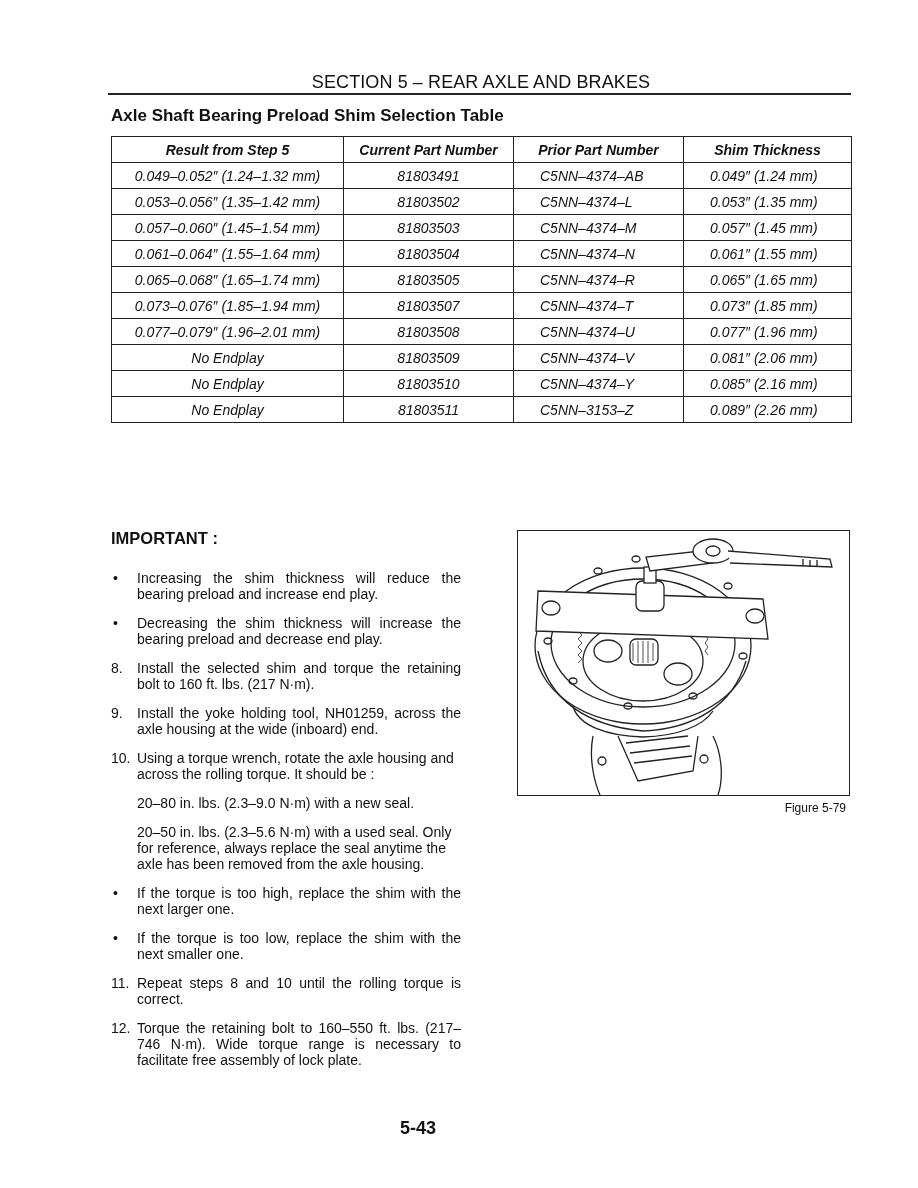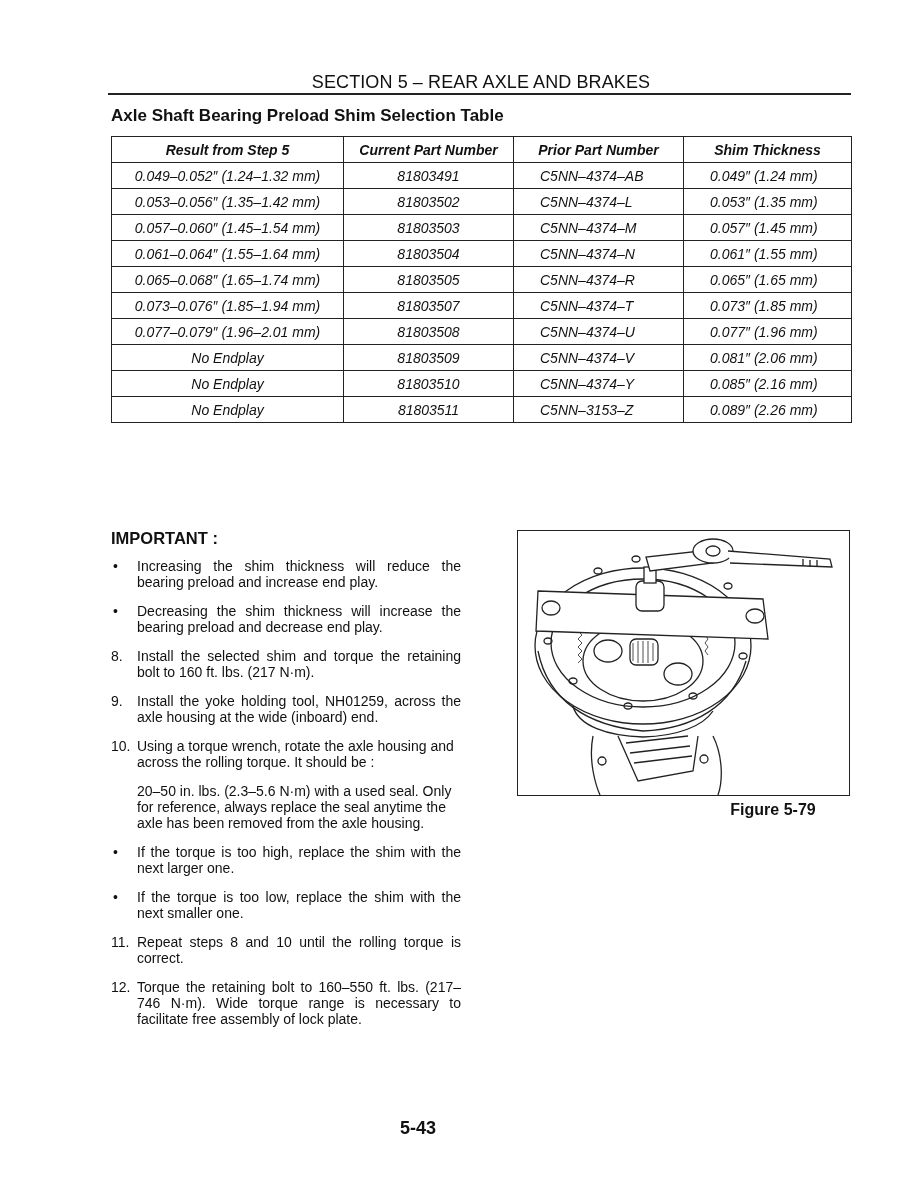--- a/index.html
+++ b/index.html
@@ -27,34 +27,34 @@
     border: 1.5px solid #222; height: 25px; padding: 0; text-align: center;
     vertical-align: middle;
     font-style: italic;
   }
   table.shim-table th { font-weight: bold; font-size: 14px; }
   table.shim-table td.c-prior { text-align: left; padding-left: 26px; }
   table.shim-table td.c-thick { text-align: left; padding-left: 26px; }
   col.c1 { width: 232px; } col.c2 { width: 170px; } col.c3 { width: 170px; } col.c4 { width: 168px; }
 
   .left-col { position: absolute; left: 111px; top: 530px; width: 350px; font-size: 14px; line-height: 16px; }
-  .important-title { font-size: 16.5px; font-weight: bold; margin-bottom: 12px; }
+  .important-title { font-size: 16.5px; font-weight: bold; margin-bottom: 24px; }
   .item { position: relative; padding-left: 26px; margin-bottom: 13px; text-align: justify; }
   .item .marker { position: absolute; left: 0; top: 0; }
   .item.bullet .marker { left: 2px; }
   .sub { padding-left: 26px; margin-bottom: 13px; }
 
   .figure-box {
     position: absolute; left: 517px; top: 530px; width: 331px; height: 264px;
     border: 1.5px solid #222;
   }
   .figure-box svg { width: 100%; height: 100%; display: block; }
   .figure-caption {
-    position: absolute; left: 700px; top: 801px; width: 146px; text-align: center;
-    font-size: 16px; font-weight: bold;
+    position: absolute; left: 700px; top: 801px; width: 146px; text-align: right;
+    font-size: 12px; font-weight: normal;
   }
   .page-number {
     position: absolute; left: 400px; top: 1118px; width: 150px; text-align: left;
     font-size: 18px; font-weight: bold;
   }
 </style>
 </head>
 <body>
 
 <div class="section-header">SECTION 5 – REAR AXLE AND BRAKES</div>
@@ -159,20 +159,21 @@
   </div>
   <div class="item">
     <span class="marker">9.</span>
     <span>Install the yoke holding tool, NH01259, across the axle housing at the wide (inboard) end.</span>
   </div>
   <div class="item" style="text-align:left;">
     <span class="marker">10.</span>
     <span>Using a torque wrench, rotate the axle housing and across the rolling torque.  It should be :</span>
   </div>
 
+  <div class="sub">20–80 in. lbs. (2.3–9.0 N·m) with a new seal.</div>
   <div class="sub">20–50 in. lbs. (2.3–5.6 N·m) with a used seal. Only for reference, always replace the seal anytime the axle has been removed from the axle housing.</div>
 
   <div class="item bullet">
     <span class="marker">•</span>
     <span>If the torque is too high, replace the shim with the next larger one.</span>
   </div>
   <div class="item bullet">
     <span class="marker">•</span>
     <span>If the torque is too low, replace the shim with the next smaller one.</span>
   </div>

